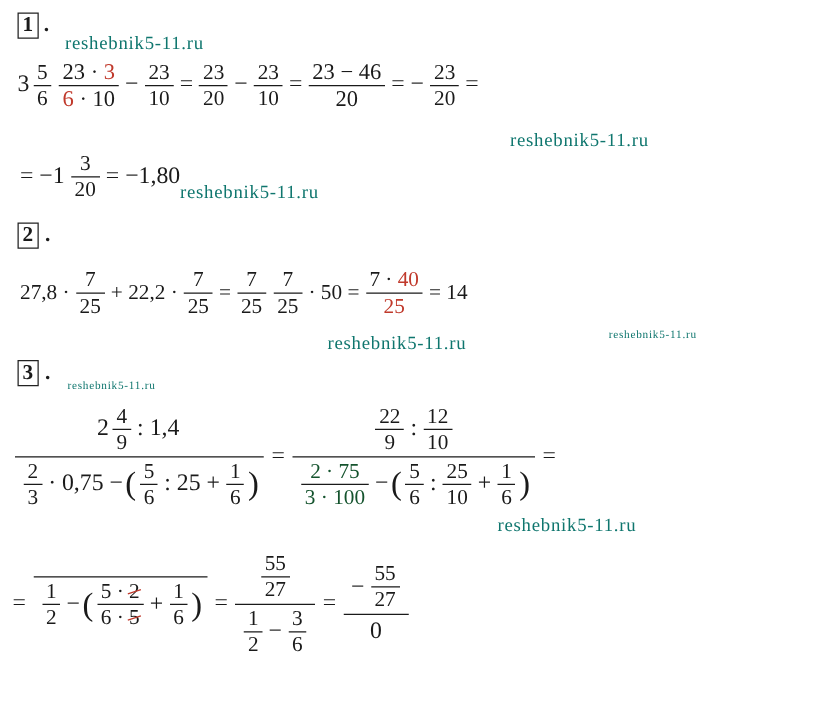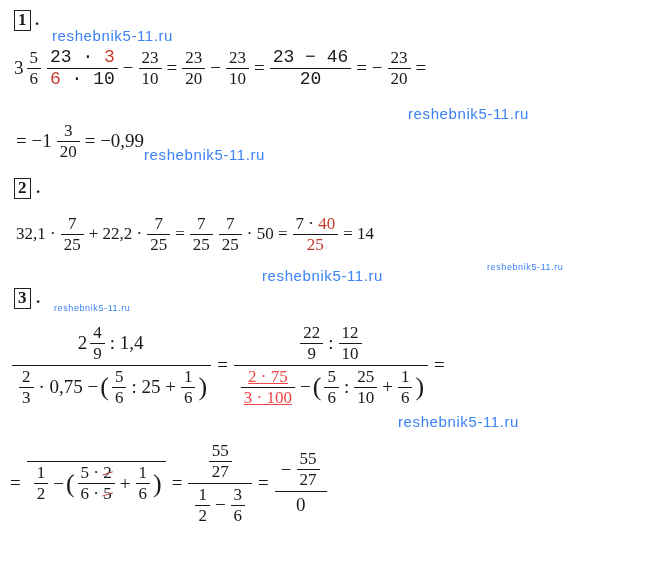--- a/index.html
+++ b/index.html
@@ -32,22 +32,22 @@
     background: #fff;
   }
   .num-dot {
     position: absolute;
     font-size: 17px;
     font-weight: bold;
   }
   
   .wm {
     position: absolute;
-    color: #3b82f6;
-    font-family: Liberation Sans, sans-serif;
+    color: #0f766e;
+    font-family: Liberation Serif, serif;
     letter-spacing: 0.6px;
     white-space: nowrap;
   }
   .wm-lg { font-size: 15px; }
   .wm-sm { font-size: 9px; }
   
   .mrow {
     position: absolute;
     display: flex;
     align-items: center;
@@ -69,26 +69,26 @@
     padding: 0 3px;
     font-size: 17px;
     white-space: nowrap;
   }
   .frac .bar {
     width: 100%;
     height: 1px;
     background: #1a1a1a;
     margin: 1px 0;
   }
-  .frac.big .top, .frac.big .bot { font-size: 18px; font-family: Liberation Mono, monospace; }
+  .frac.big .top, .frac.big .bot { font-size: 18px; }
   
   .mixed { display: inline-flex; align-items: center; }
   .mixed .whole { font-size: 19px; }
   .red { color: #c0392b; }
-  .purple { color: #ef4444; text-decoration: underline; }
+  .purple { color: #14532d; }
   .strike { position: relative; }
   .strike::after {
     content: "";
     position: absolute;
     left: -1px; right: -1px;
     top: 50%;
     height: 1px;
     background: #c0392b;
     transform: rotate(-18deg);
   }
@@ -184,30 +184,30 @@
 
   <div class="wm wm-lg" style="left:408px; top:105px;">reshebnik5-11.ru</div>
 
   <div class="mrow" style="left:14px; top:122px;">
     <span class="tok">= −1</span>
     <span class="frac">
       <span class="top">3</span>
       <span class="bar"></span>
       <span class="bot">20</span>
     </span>
-    <span class="tok">= −0,99</span>
+    <span class="tok">= −1,80</span>
   </div>
 
   <div class="wm wm-lg" style="left:144px; top:146px;">reshebnik5-11.ru</div>
 
   <div class="num-box" style="left:14px; top:178px;">2</div>
   <div class="num-dot" style="left:36px; top:178px;">.</div>
 
   <div class="mrow" style="left:14px; top:215px; font-size:17px;">
-    <span class="tok">32,1 ·</span>
+    <span class="tok">27,8 ·</span>
     <span class="frac">
       <span class="top">7</span>
       <span class="bar"></span>
       <span class="bot">25</span>
     </span>
     <span class="tok">+ 22,2 ·</span>
     <span class="frac">
       <span class="top">7</span>
       <span class="bar"></span>
       <span class="bot">25</span>

